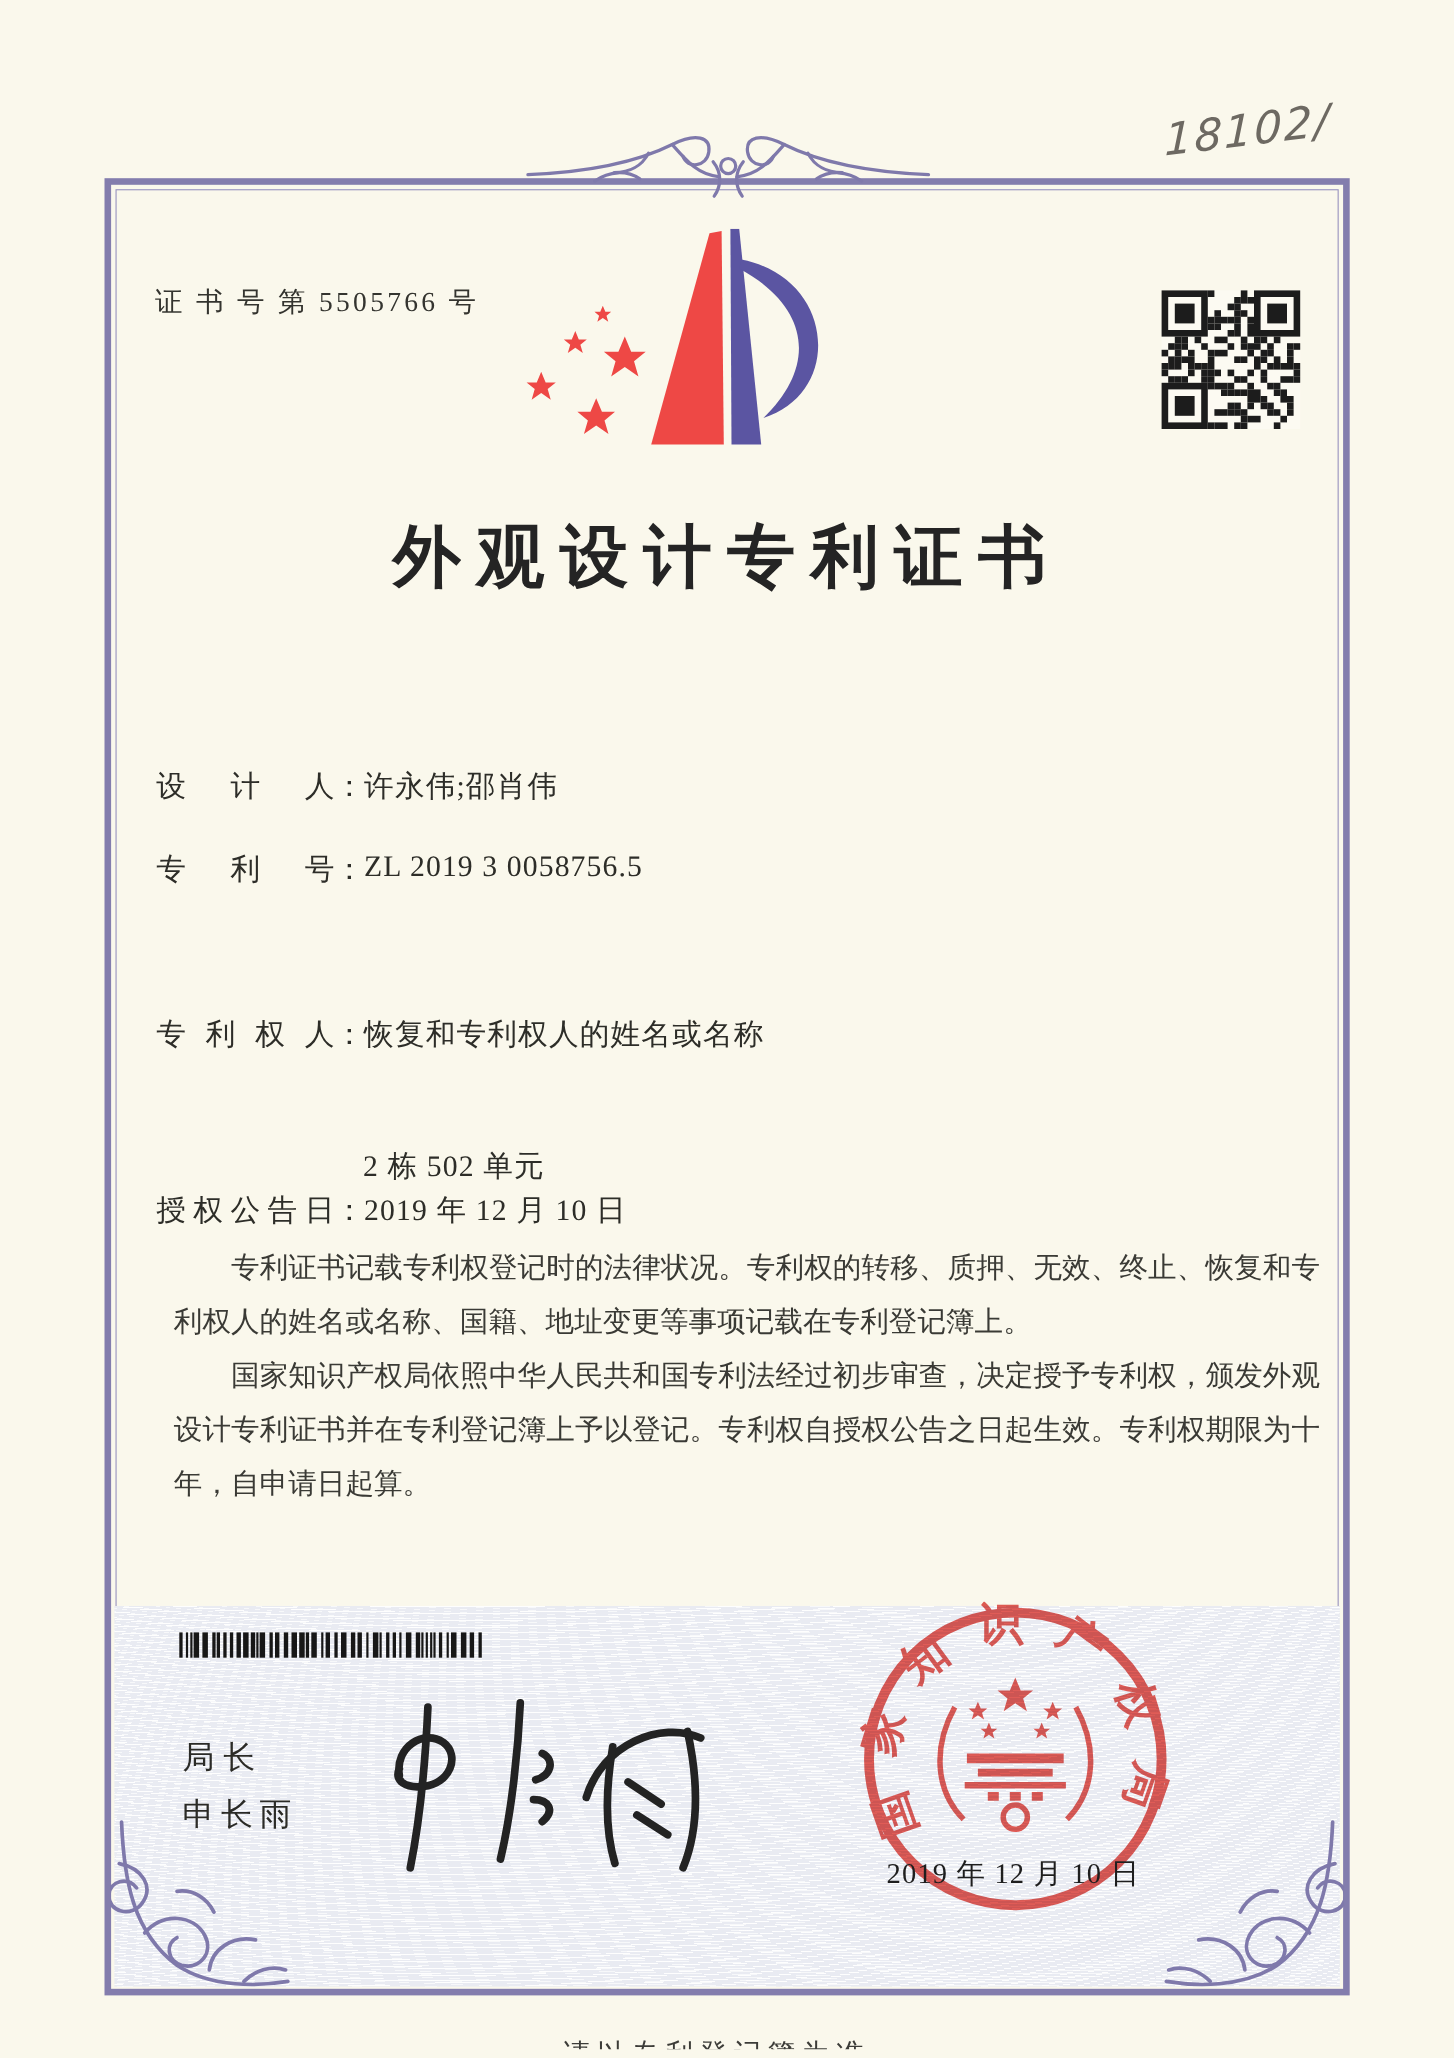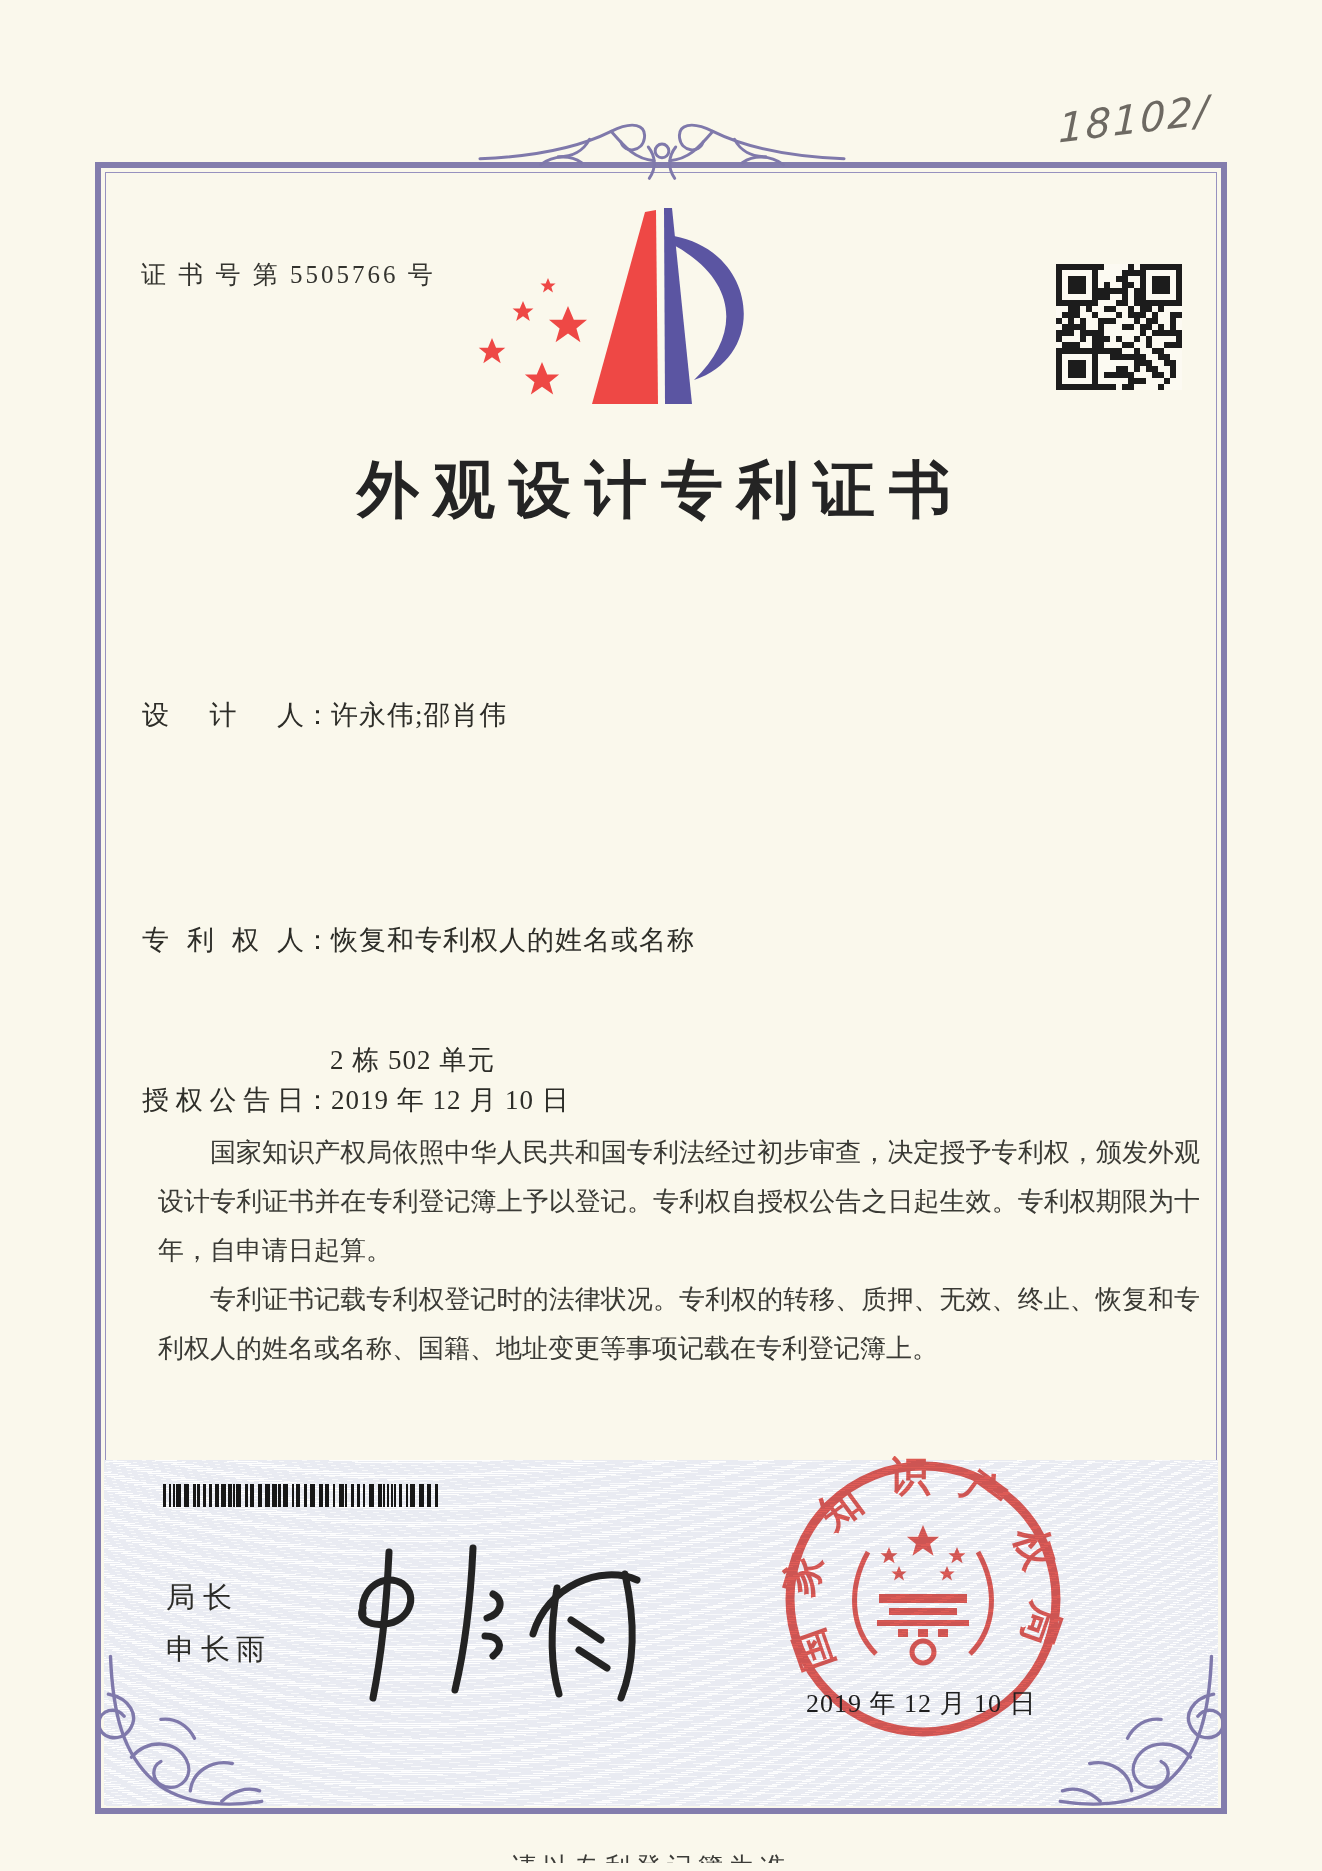--- a/index.html
+++ b/index.html
@@ -31,21 +31,21 @@
   }
   
   .certno{position:absolute; left:141px; top:258px; font-size:25px; letter-spacing:3px; color:#34342f;}
   .logo{position:absolute; left:460px; top:208px; width:310px; height:200px;}
   .qr{position:absolute; left:1056px; top:264px; width:126px; height:126px; background:#fcfaf2;}
   .qr i{position:absolute; width:6px; height:6px; background:#1c1c1c;}
   .qr .finder{position:absolute; width:30px; height:30px; border:6px solid #1c1c1c; background:transparent;}
   .qr .finder::after{content:""; position:absolute; inset:6px; background:#1c1c1c;}
   .qr .f-tl{left:0;top:0;} .qr .f-tr{left:84px;top:0;} .qr .f-bl{left:0;top:84px;}
   .title{
-    position:absolute; left:0; top:448px; width:1322px; margin:0; text-align:center;
+    position:absolute; left:0; top:464px; width:1322px; margin:0; text-align:center;
     font-size:62px; font-weight:bold; letter-spacing:14px; color:#242424;
   }
   
   .frow{position:absolute; left:142px; font-size:27px; color:#2d2d28; white-space:nowrap;}
   .flabel{display:inline-block; width:162px; text-align:justify; text-align-last:justify; vertical-align:top;}
   .fcolon{display:inline-block; vertical-align:top;}
   .fvalue{display:inline-block; vertical-align:top; letter-spacing:1px;}
   .addr2{position:absolute; left:330px; top:1042px; font-size:27px; letter-spacing:1px; color:#2d2d28;}
   .grant2{position:absolute; left:688px; font-size:27px; color:#2d2d28; white-space:nowrap;}
   
@@ -289,32 +289,35 @@
       <i style="left:66px;top:120px"></i>
       <i style="left:72px;top:120px"></i>
       <i style="left:102px;top:120px"></i>
     </div>
 
   <h1 class="title">外观设计专利证书</h1>
 
   <div class="frow" style="top:697px">
     <span class="flabel">设计人</span><span class="fcolon">：</span><span class="fvalue">许永伟;邵肖伟</span>
   </div>
+  <div class="frow" style="top:772px">
+    <span class="flabel">专利号</span><span class="fcolon">：</span><span class="fvalue">ZL 2019 3 0058756.5</span>
+  </div>
   <div class="frow" style="top:922px">
     <span class="flabel">专利权人</span><span class="fcolon">：</span><span class="fvalue">恢复和专利权人的姓名或名称</span>
   </div>
   <div class="addr2">2 栋 502 单元</div>
 
   <div class="frow" style="top:1082px">
     <span class="flabel">授权公告日</span><span class="fcolon">：</span><span class="fvalue">2019 年 12 月 10 日</span>
   </div>
 
   <div class="paras">
+    <p>专利证书记载专利权登记时的法律状况。专利权的转移、质押、无效、终止、恢复和专利权人的姓名或名称、国籍、地址变更等事项记载在专利登记簿上。</p>
     <p>国家知识产权局依照中华人民共和国专利法经过初步审查，决定授予专利权，颁发外观设计专利证书并在专利登记簿上予以登记。专利权自授权公告之日起生效。专利权期限为十年，自申请日起算。</p>
-    <p>专利证书记载专利权登记时的法律状况。专利权的转移、质押、无效、终止、恢复和专利权人的姓名或名称、国籍、地址变更等事项记载在专利登记簿上。</p>
   </div>
 
   <div class="waveband"></div>
 
   <div class="barcode">
       <i style="left:0px;width:3px"></i>
       <i style="left:6px;width:2px"></i>
       <i style="left:10px;width:2px"></i>
       <i style="left:13px;width:5px"></i>
       <i style="left:21px;width:5px"></i>

